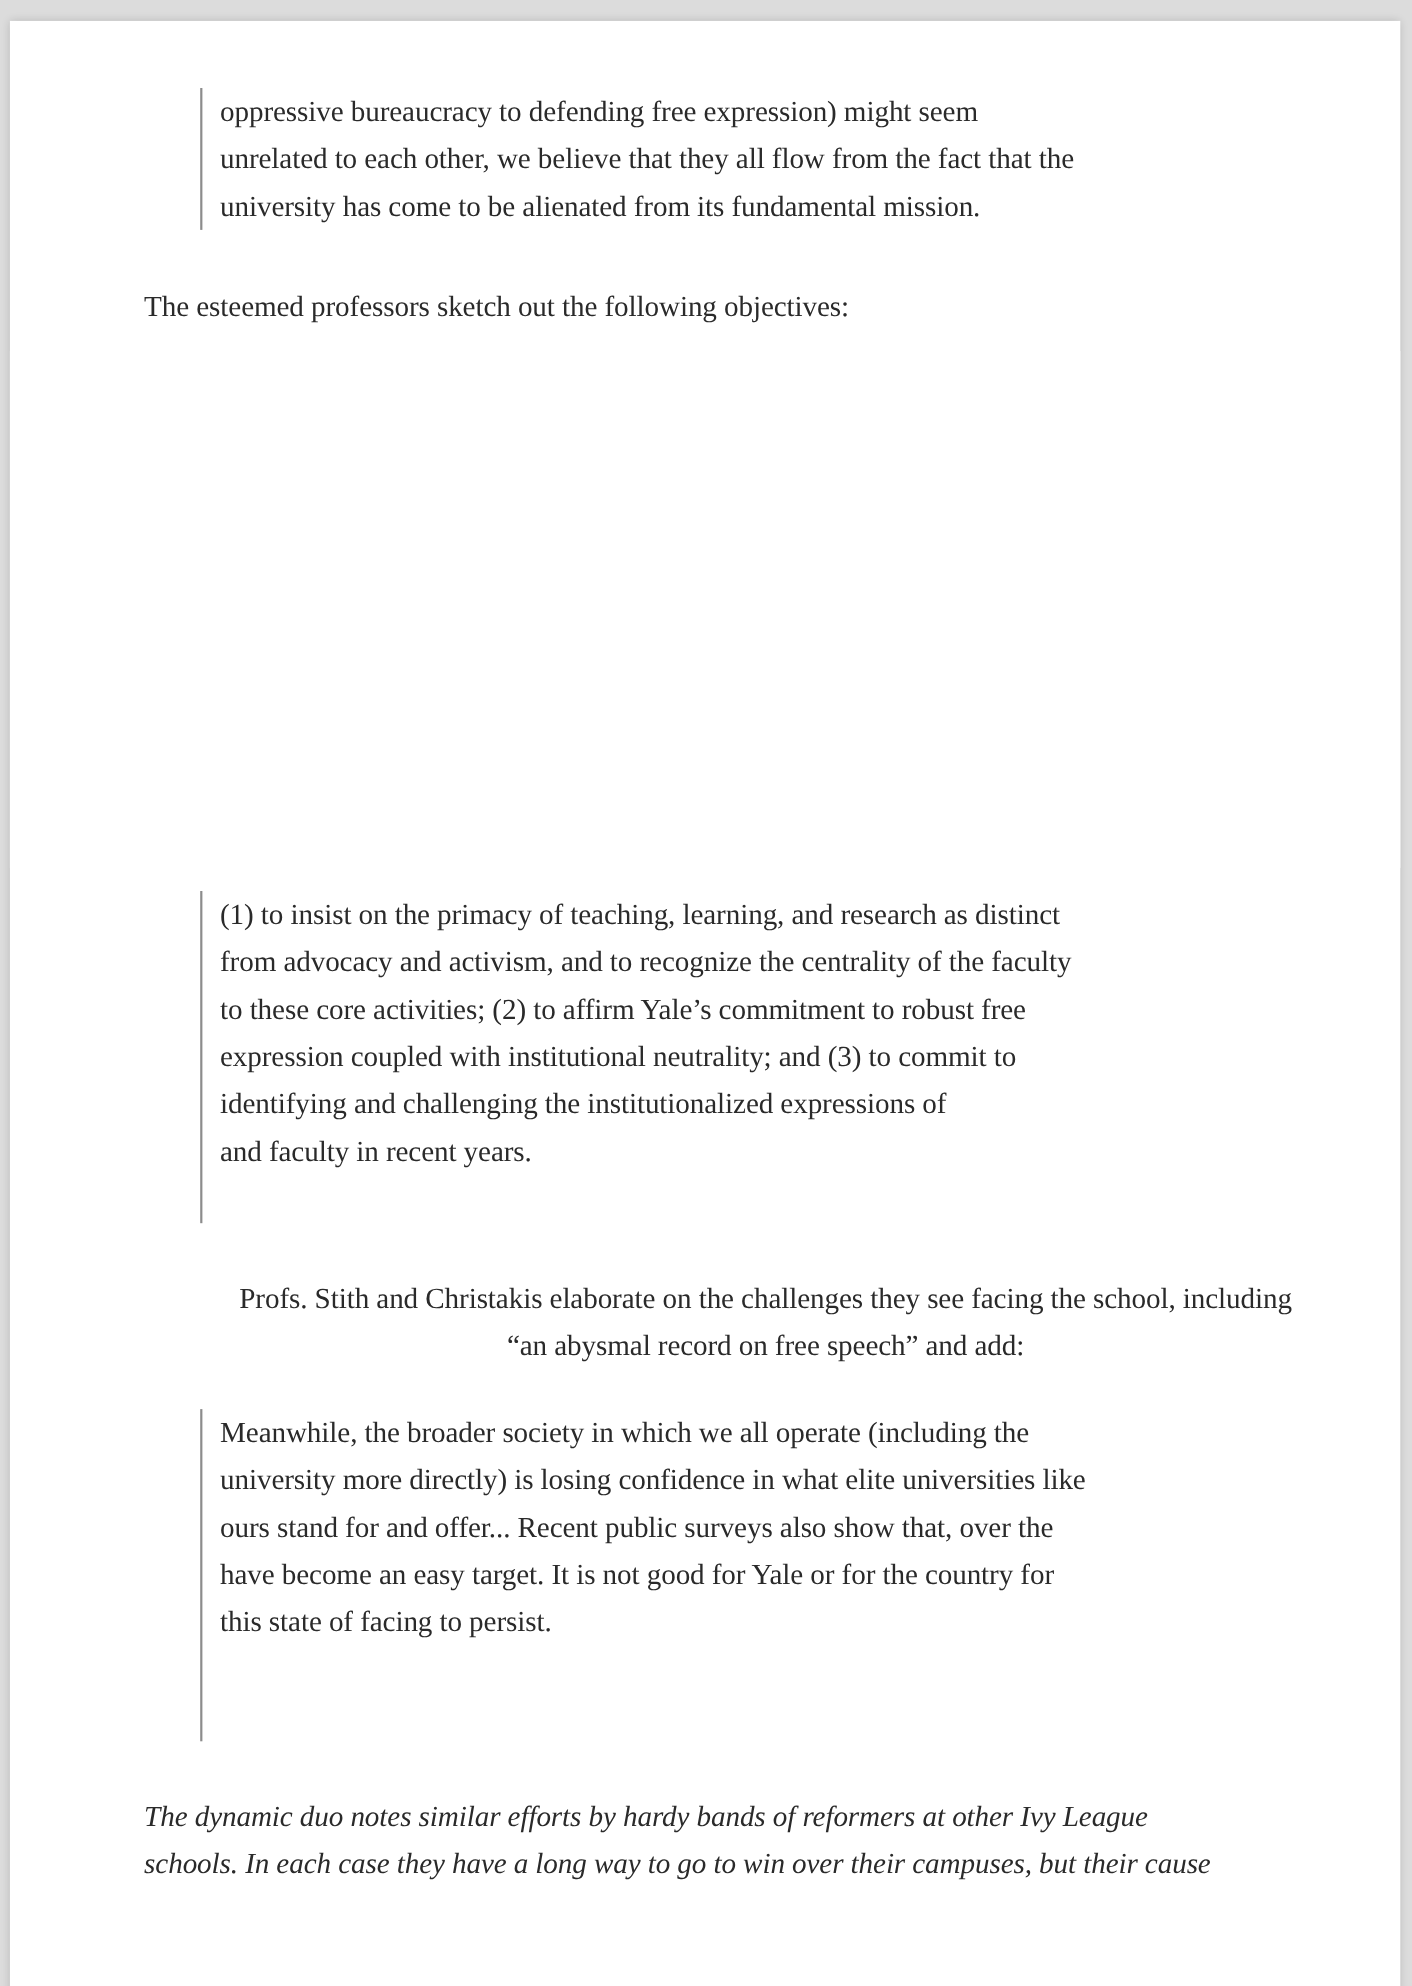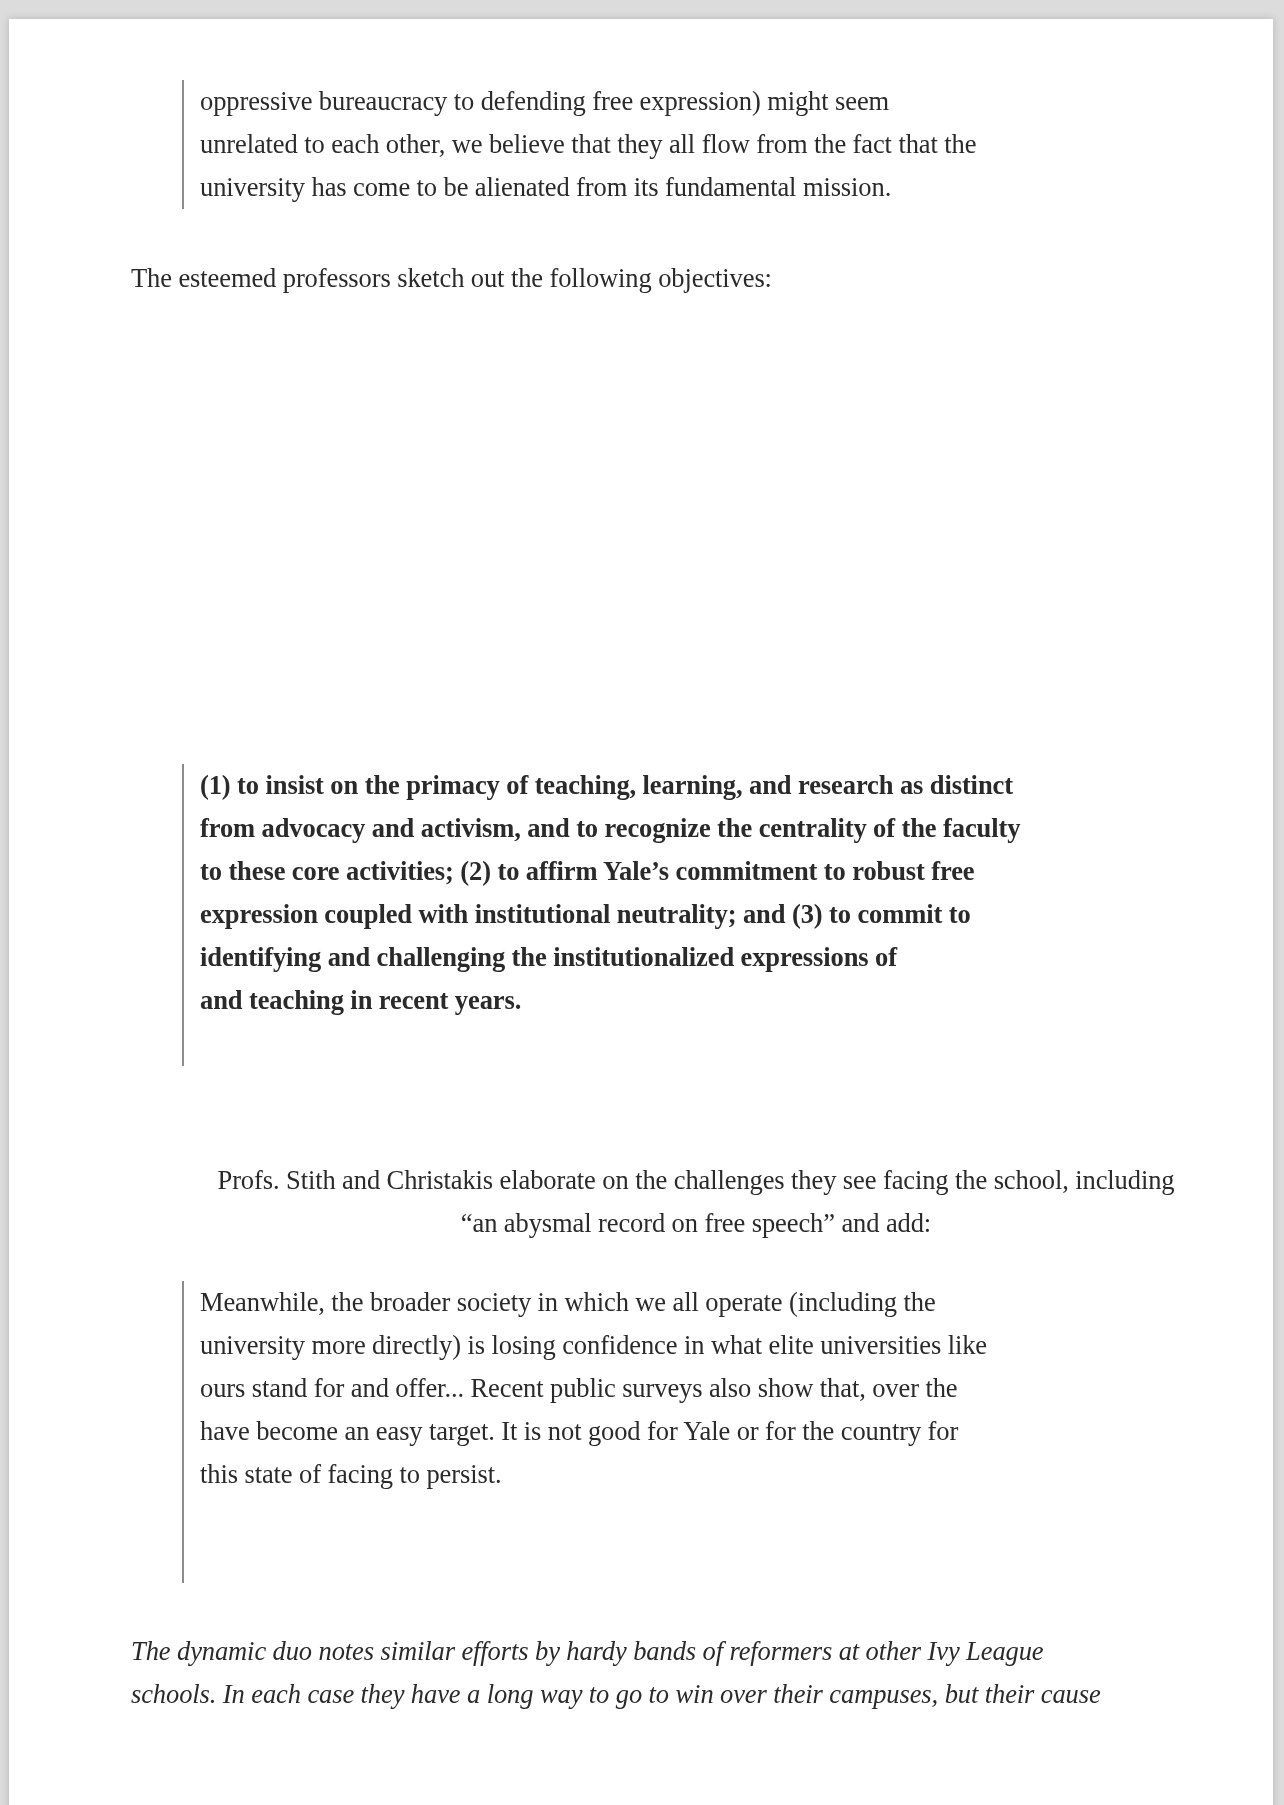--- a/index.html
+++ b/index.html
@@ -64,27 +64,27 @@
       <span class="line">unrelated to each other, we believe that they all flow from the fact that the</span>
       <span class="line">university has come to be alienated from its fundamental mission.</span>
     </div>
 
     <p class="para" style="top:238px;">
       <span class="line">The esteemed professors sketch out the following objectives:</span>
     </p>
 
     <div class="blank-region" style="top:300px; height:470px;"></div>
 
-    <div class="quote" style="top:745px; height:302px;font-weight:bold;">
+    <div class="quote" style="top:791px; height:302px;">
       <span class="line">(1) to insist on the primacy of teaching, learning, and research as distinct</span>
       <span class="line">from advocacy and activism, and to recognize the centrality of the faculty</span>
       <span class="line">to these core activities; (2) to affirm Yale’s commitment to robust free</span>
       <span class="line">expression coupled with institutional neutrality; and (3) to commit to</span>
       <span class="line">identifying and challenging the institutionalized expressions of</span>
-      <span class="line">and teaching in recent years.</span>
+      <span class="line">and faculty in recent years.</span>
     </div>
 
     <p class="para" style="top:1140px;text-align:center;">
       <span class="line">Profs. Stith and Christakis elaborate on the challenges they see facing the school, including</span>
       <span class="line">“an abysmal record on free speech” and add:</span>
     </p>
 
     <div class="quote" style="top:1262px; height:302px;">
       <span class="line">Meanwhile, the broader society in which we all operate (including the</span>
       <span class="line">university more directly) is losing confidence in what elite universities like</span>

